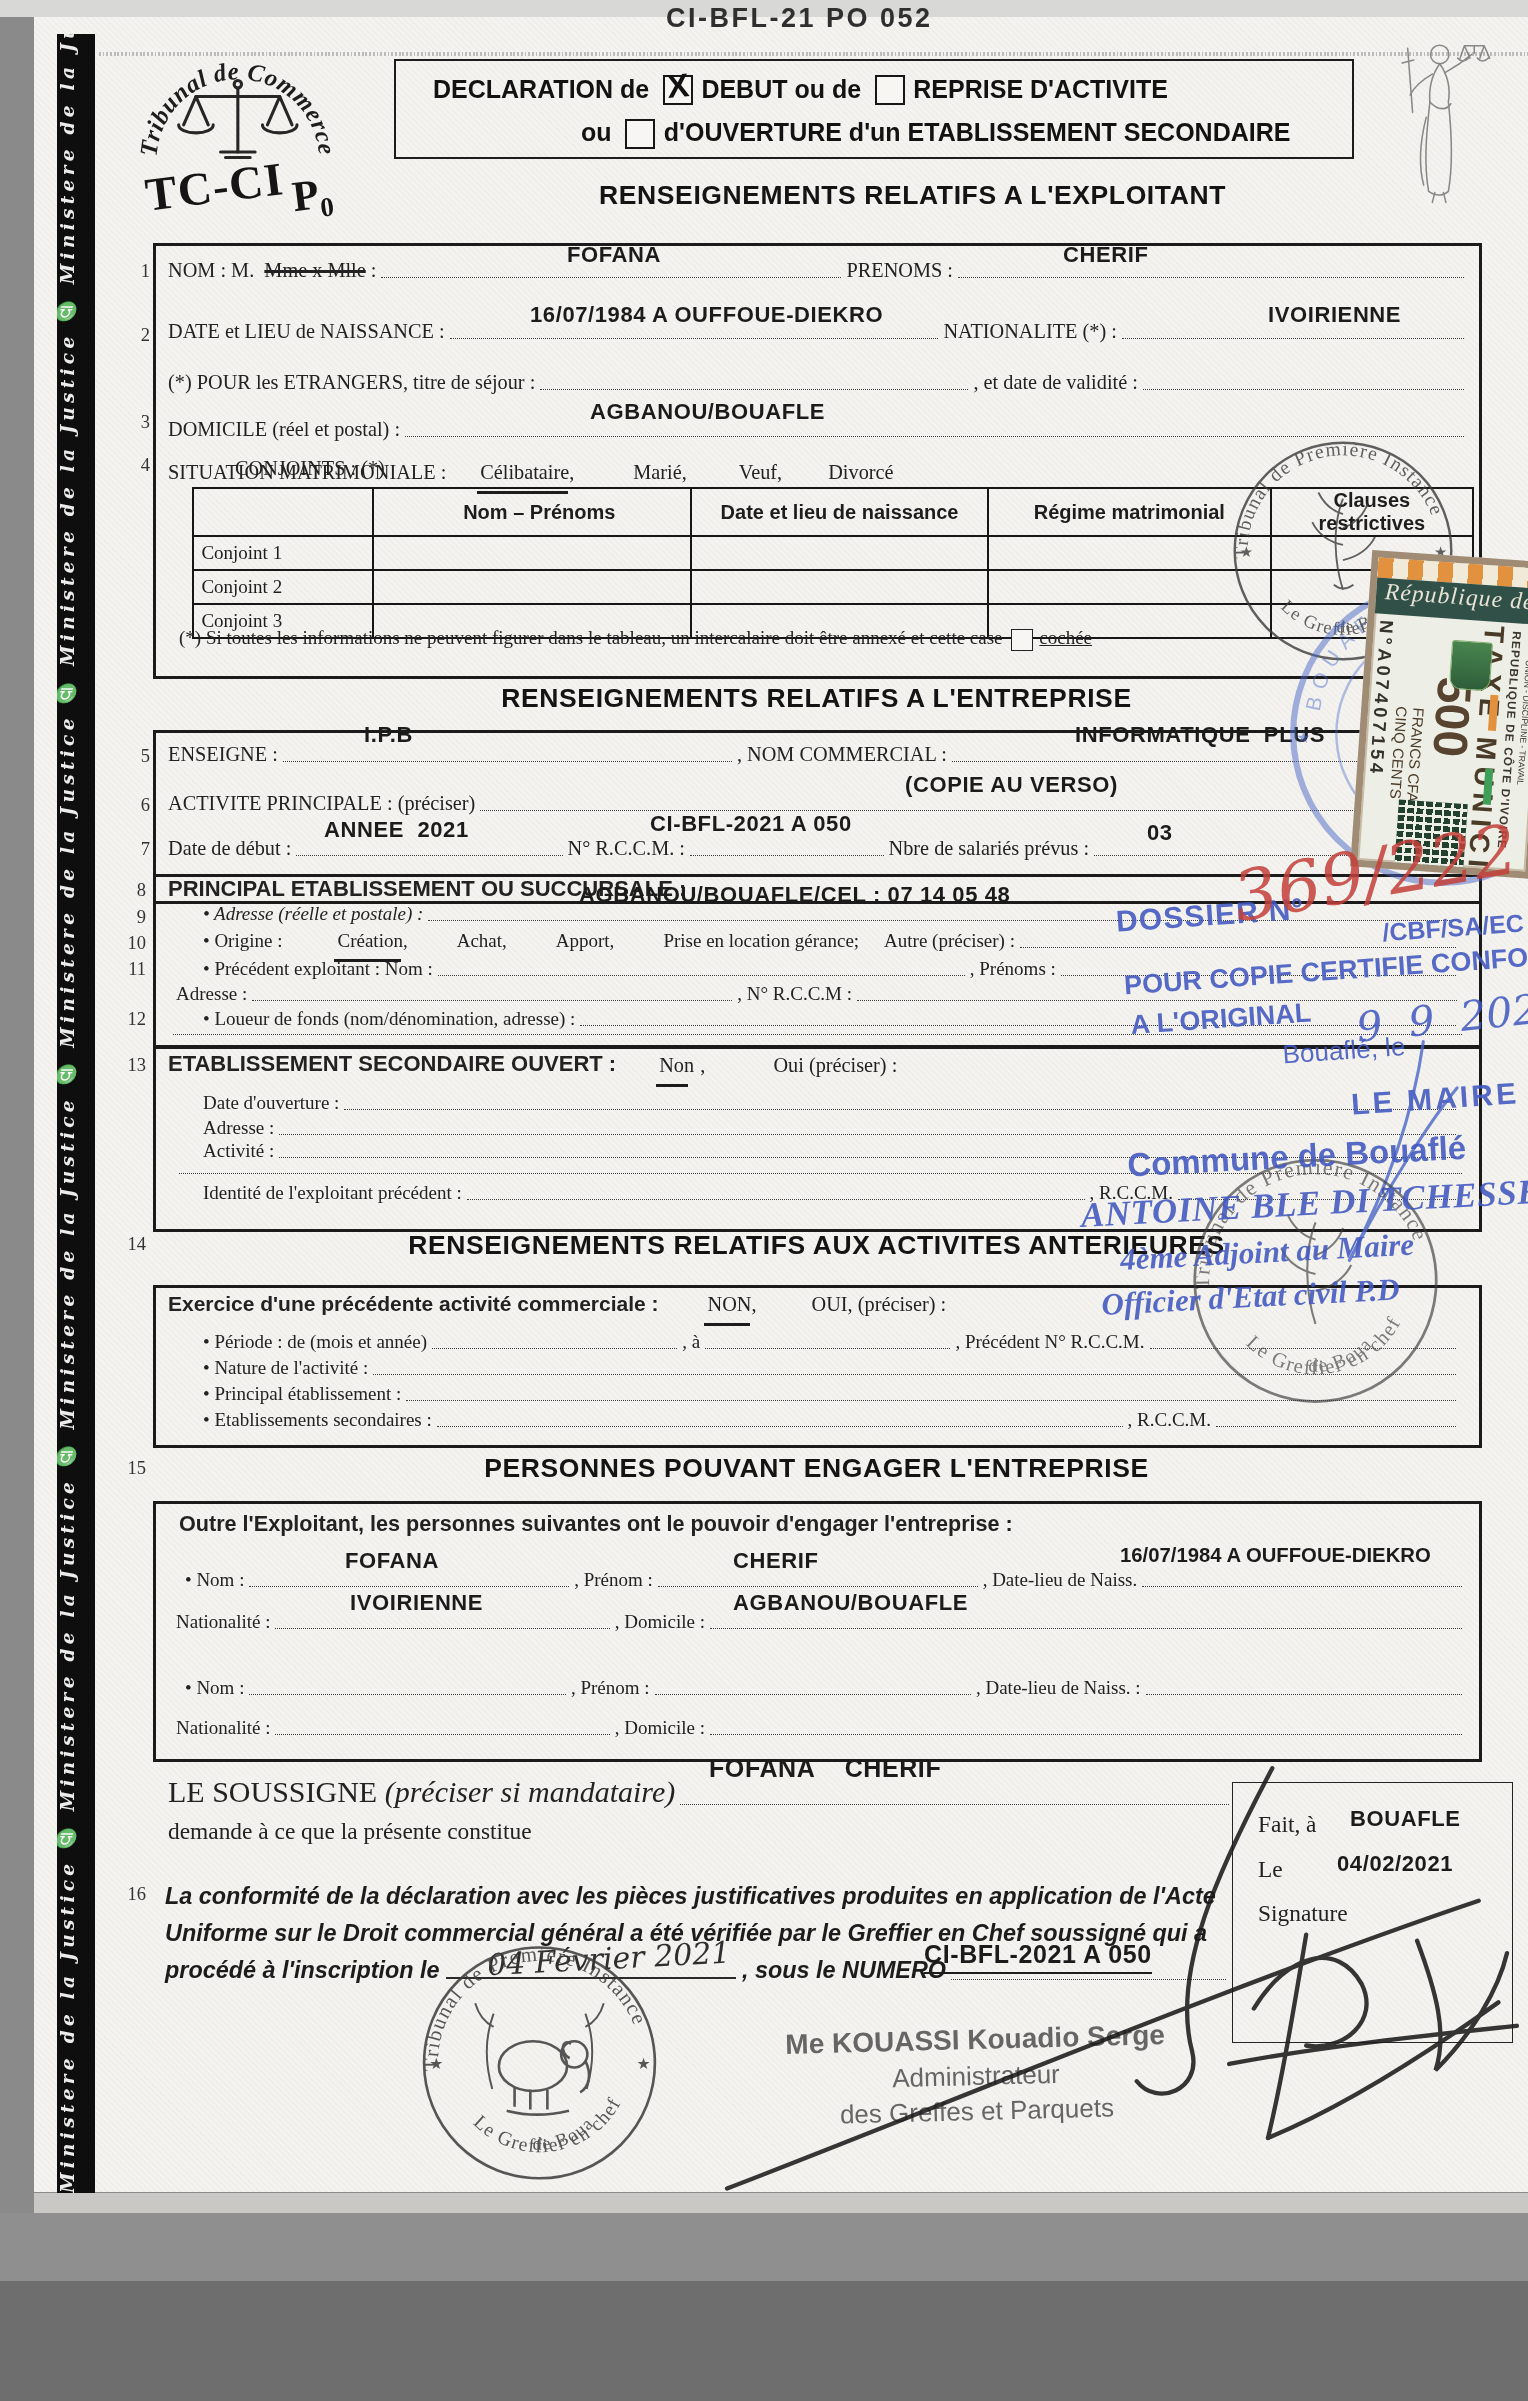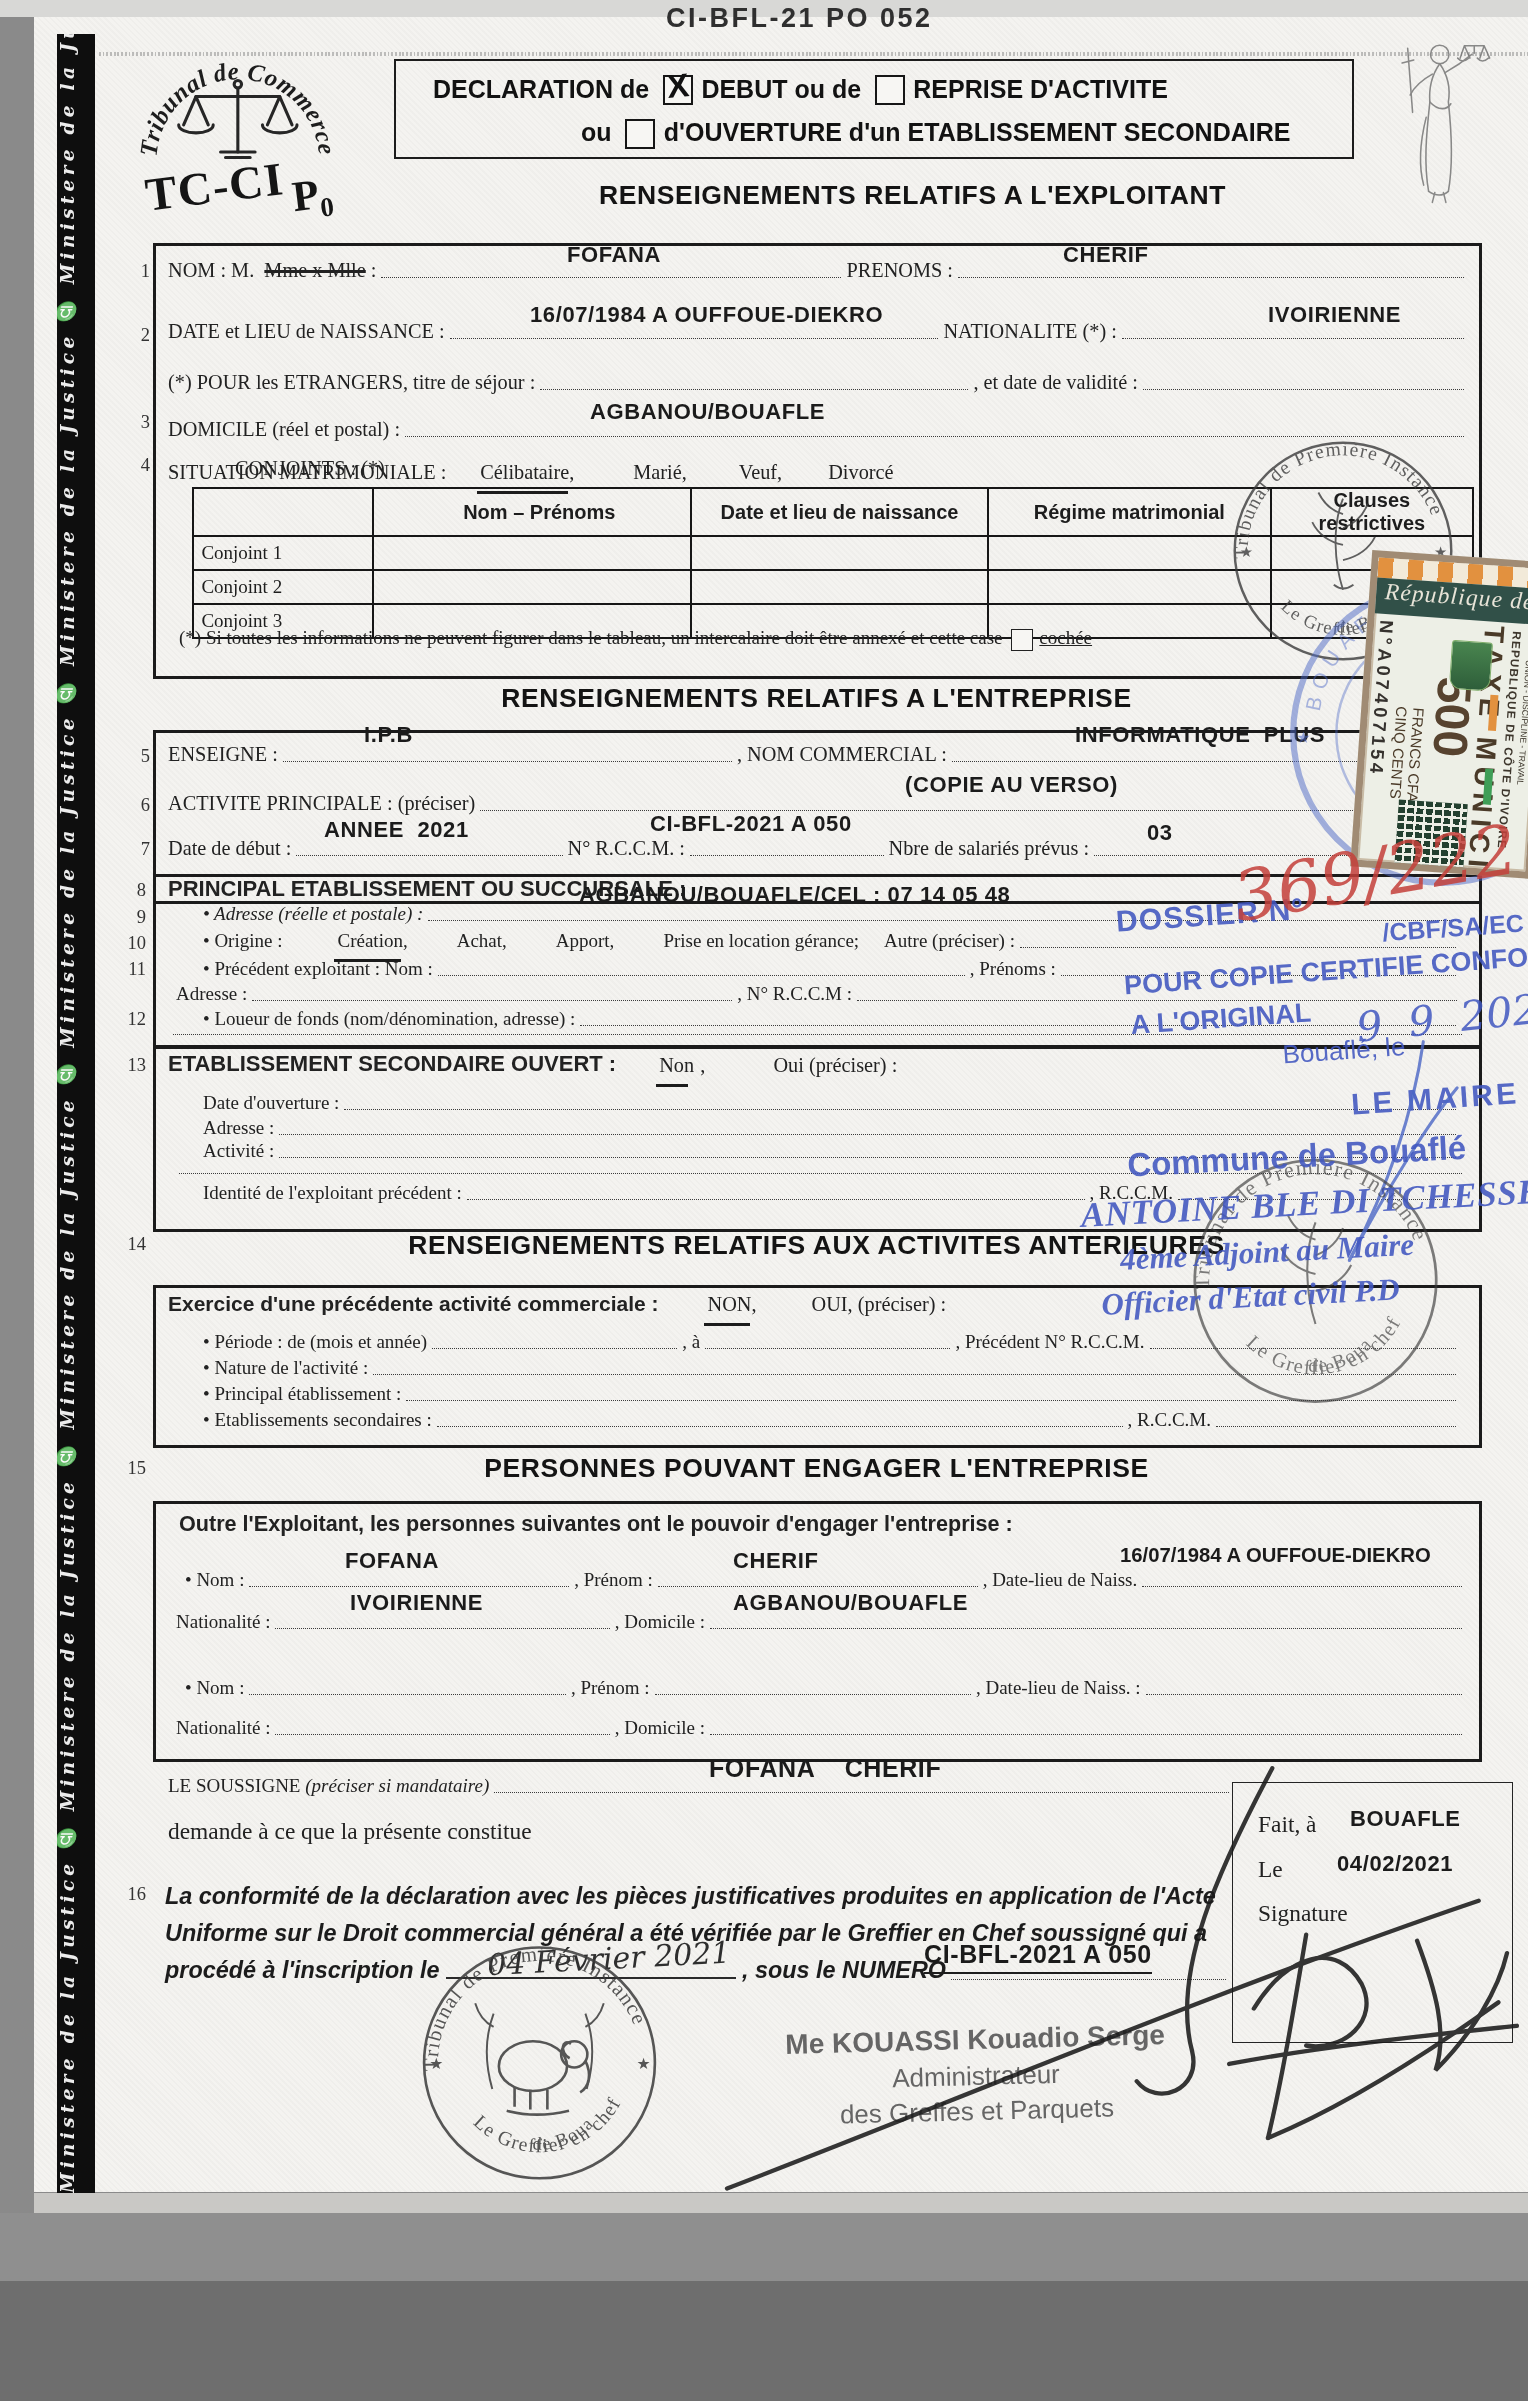--- a/index.html
+++ b/index.html
@@ -424,21 +424,21 @@
     <span>, Date-lieu de Naiss. :</span>
     <span class="fl" style="flex:2.6;"></span>
   </div>
   <div class="line" style="left:176px;top:1717px;width:1291px;font-size:19px;">
     <span>Nationalité :</span>
     <span class="fl" style="flex:2.4;"></span>
     <span>, Domicile :</span>
     <span class="fl" style="flex:5.4;"></span>
   </div>
 
-  <div class="line" style="left:168px;top:1775px;width:1066px;font-size:19px;">
+  <div class="line" style="left:168px;top:1775px;width:1066px;font-size:30px;">
     <span>LE SOUSSIGNE</span>
       <span>&nbsp;</span>
     <span class="it">(préciser si mandataire)</span>
     <span class="fl"></span>
   </div>
   <div class="typed" style="left:709px;top:1754px;font-size:25px;">FOFANA    CHERIF</div>
   <div class="line" style="left:168px;top:1818px;font-size:23.4px;">
     <span>demande à ce que la présente constitue</span>
   </div>
 

